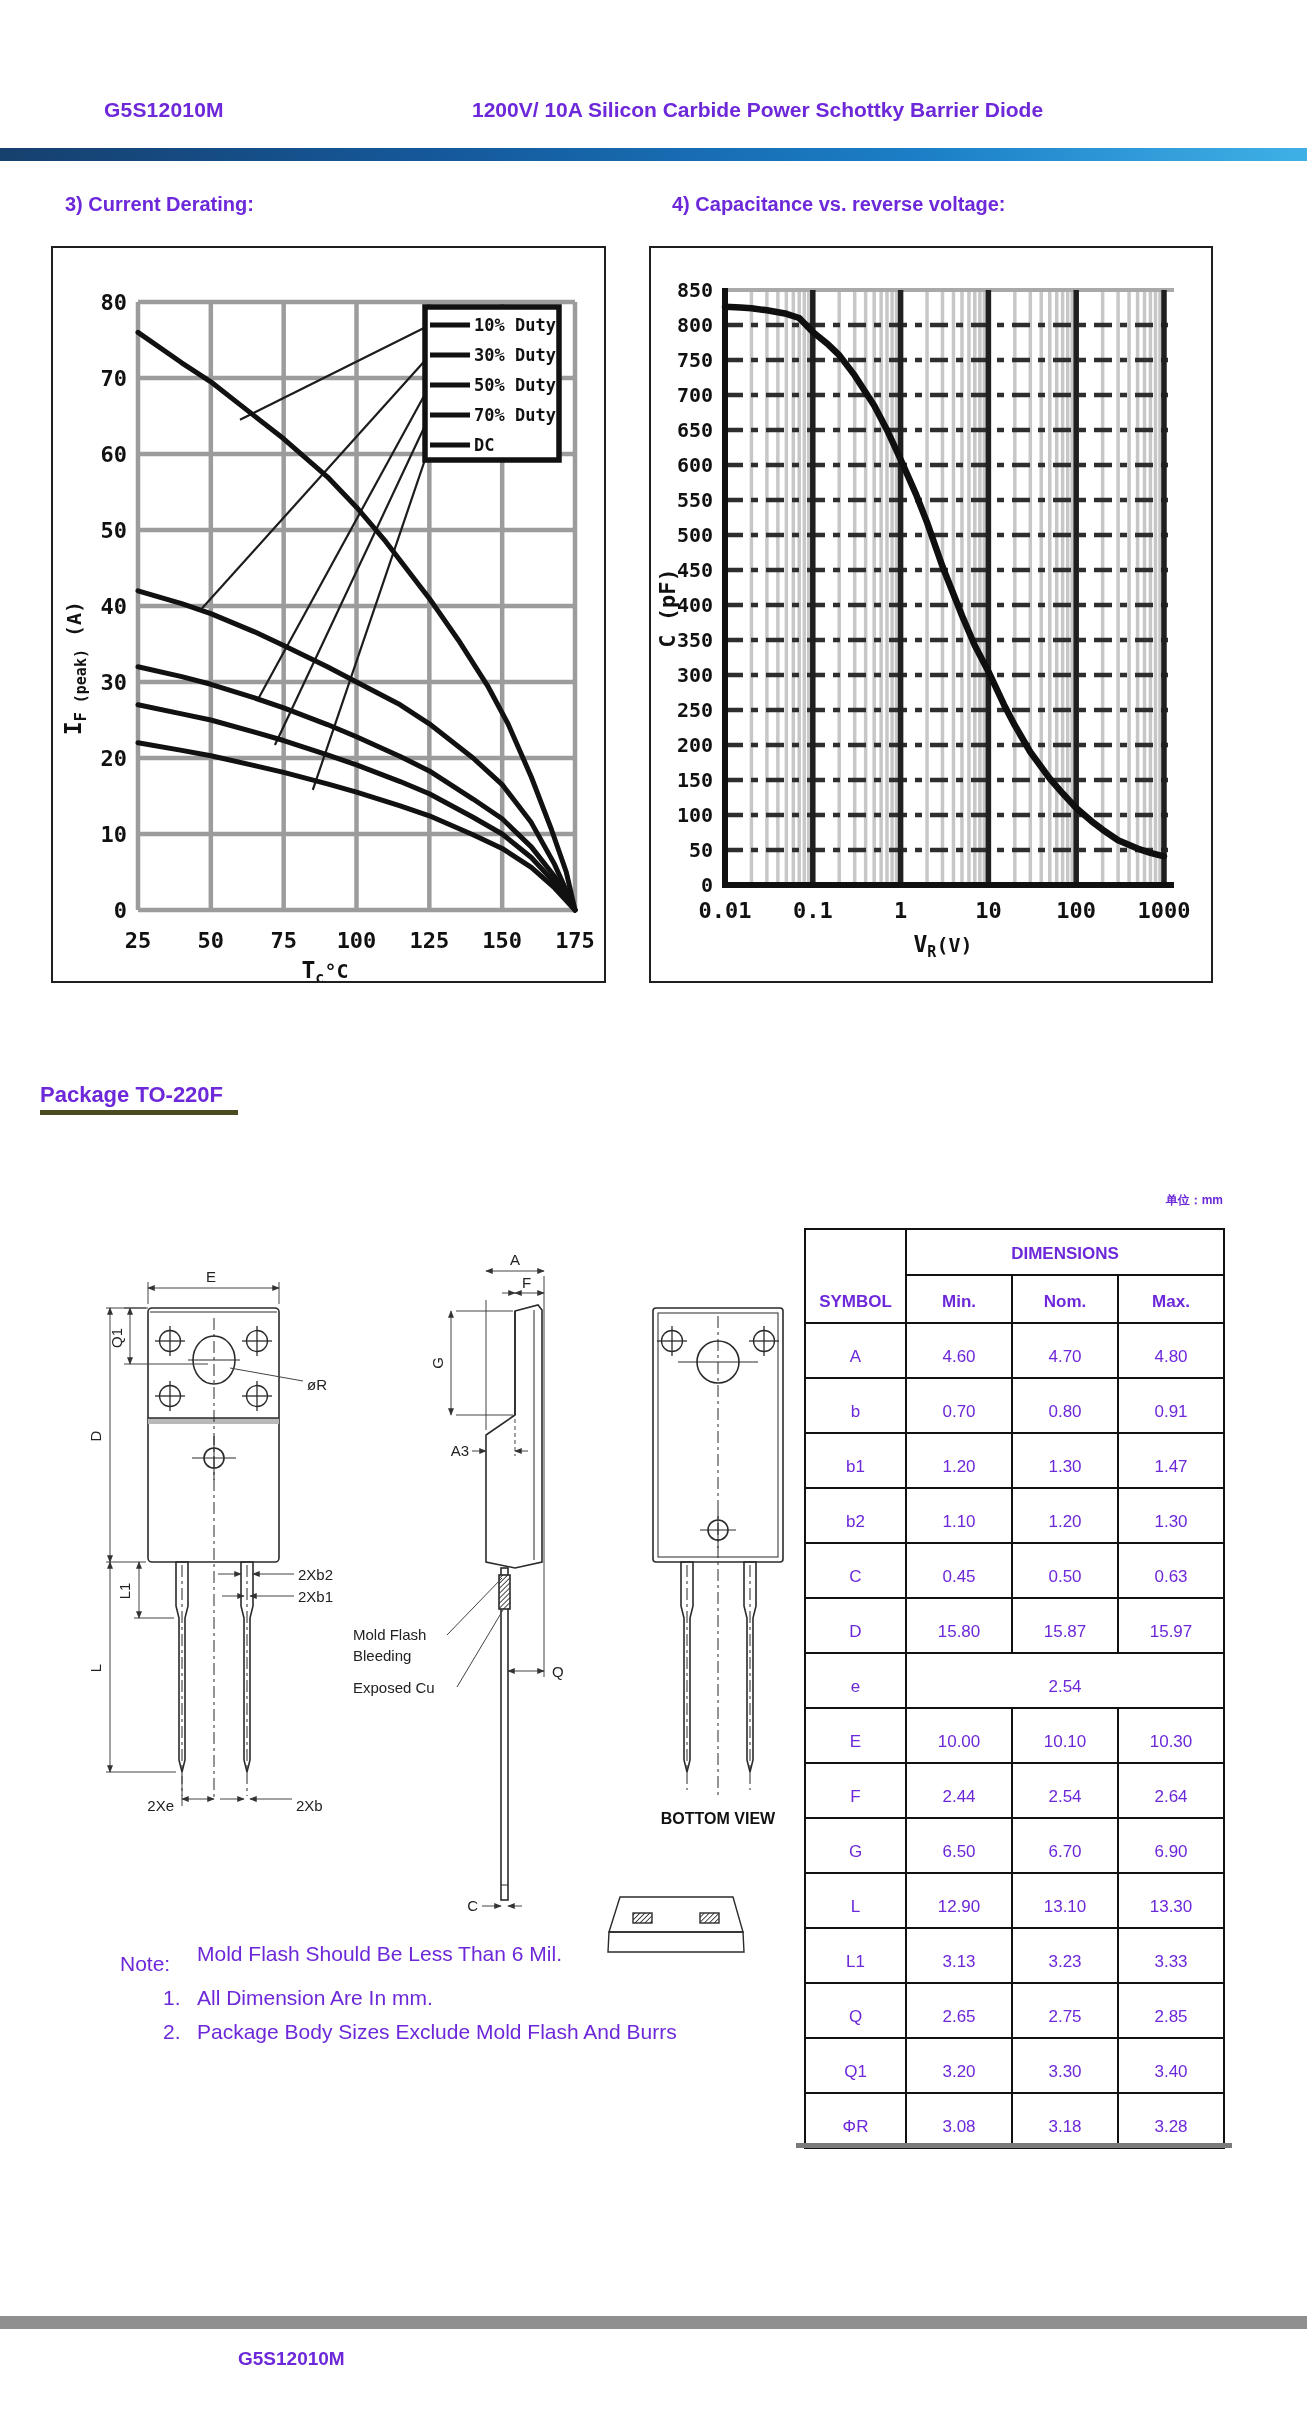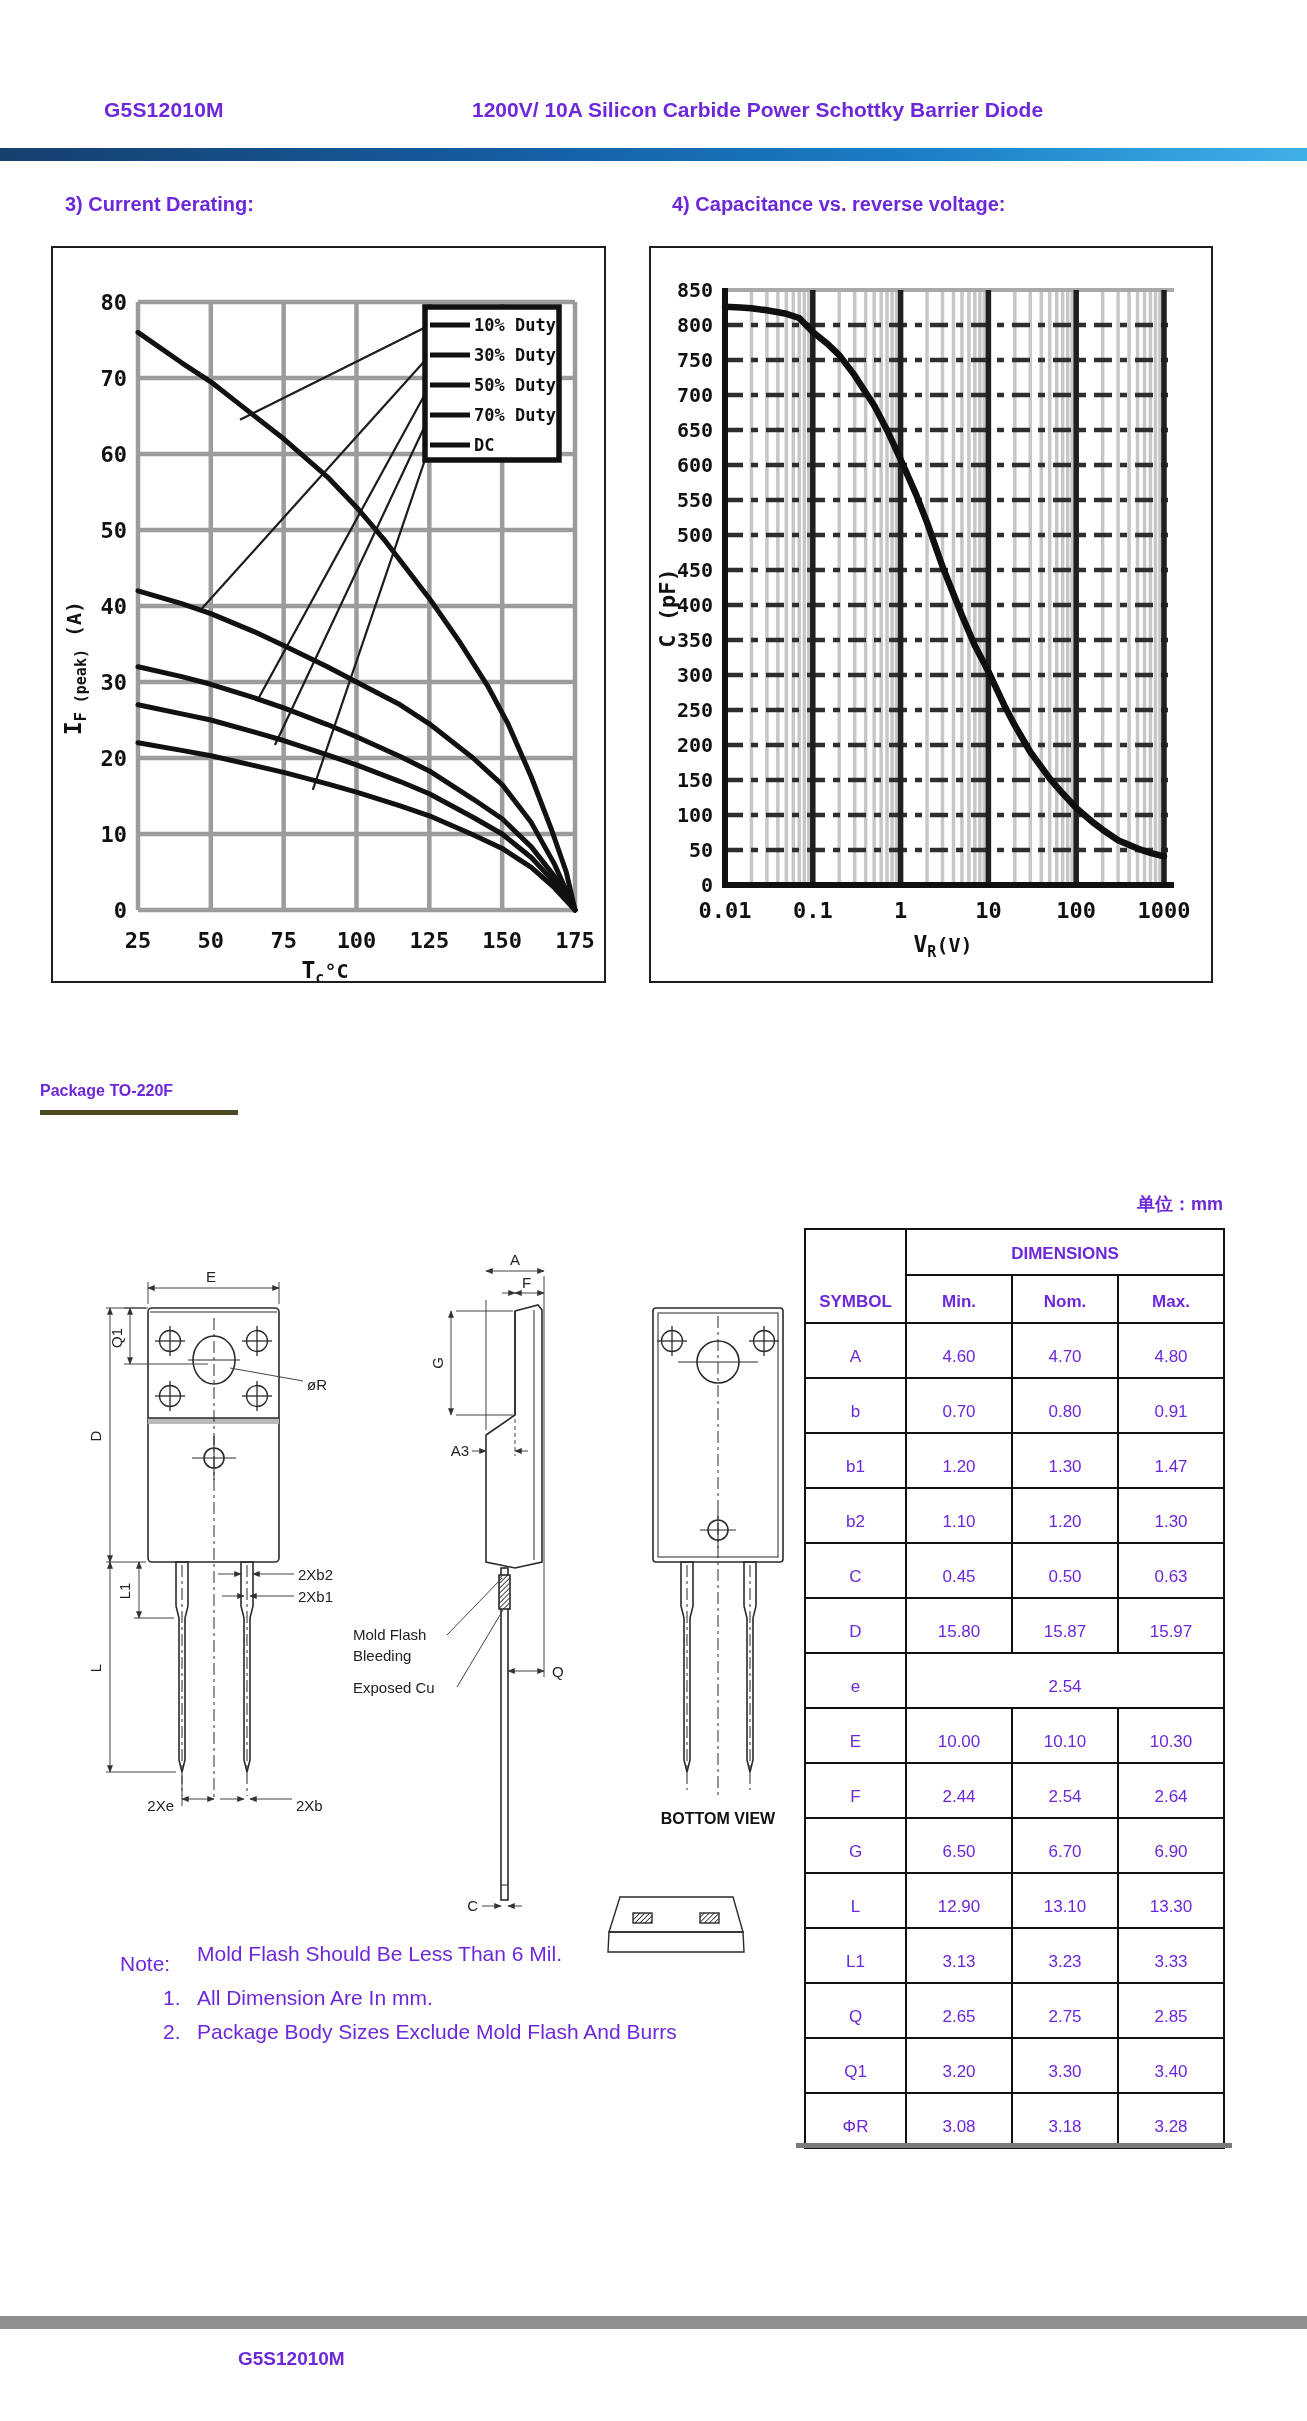--- a/index.html
+++ b/index.html
@@ -5,23 +5,23 @@
   html,body{margin:0;padding:0;background:#ffffff;}
   .page{position:relative;width:1307px;height:2421px;background:#fff;overflow:hidden;
         font-family:"Liberation Sans",sans-serif;color:#6d28d9;}
   .abs{position:absolute;}
   .hdr-part{left:104px;top:98px;font-size:21px;font-weight:700;letter-spacing:0.2px;}
   .hdr-title{left:472px;top:98px;font-size:21px;font-weight:700;}
   .blue-bar{left:0;top:148px;width:1307px;height:13px;
             background:linear-gradient(90deg,#16406e 0%,#155a9d 35%,#1b7ec6 70%,#3fb0e6 100%);}
   .sec-title{font-size:20px;font-weight:600;}
   .chart-box{border:2px solid #1f1f1f;background:#fff;}
-  .pkg-title{left:40px;top:1082px;font-size:16px;font-weight:700;}
+  .pkg-title{left:40px;top:1082px;font-size:22px;font-weight:700;}
   .pkg-underline{left:40px;top:1110px;width:198px;height:5px;background:#4b4b21;}
-  .units-label{left:804px;top:1192px;width:419px;text-align:right;font-size:18px;font-weight:600;}
+  .units-label{left:804px;top:1192px;width:419px;text-align:right;font-size:12px;font-weight:600;}
   .dims-wrap{left:804px;top:1228px;width:419px;}
   table.dims{border-collapse:collapse;table-layout:fixed;width:419px;
              font-family:"Liberation Sans",sans-serif;}
   table.dims td{border:2px solid #111;text-align:center;vertical-align:bottom;
                 padding:0 2px 10px 2px;font-size:17px;}
   td.sym-h{font-size:14px;font-weight:600;padding-bottom:14px;}
   td.dim-h{font-size:17px;font-weight:600;height:34px;padding-bottom:6px;}
   td.col-h{font-size:17px;font-weight:600;height:36px;padding-bottom:10px;}
   td.cell{height:43px;}
   .tbl-shadow{left:796px;top:2143px;width:436px;height:5px;background:#7a7a7a;}

